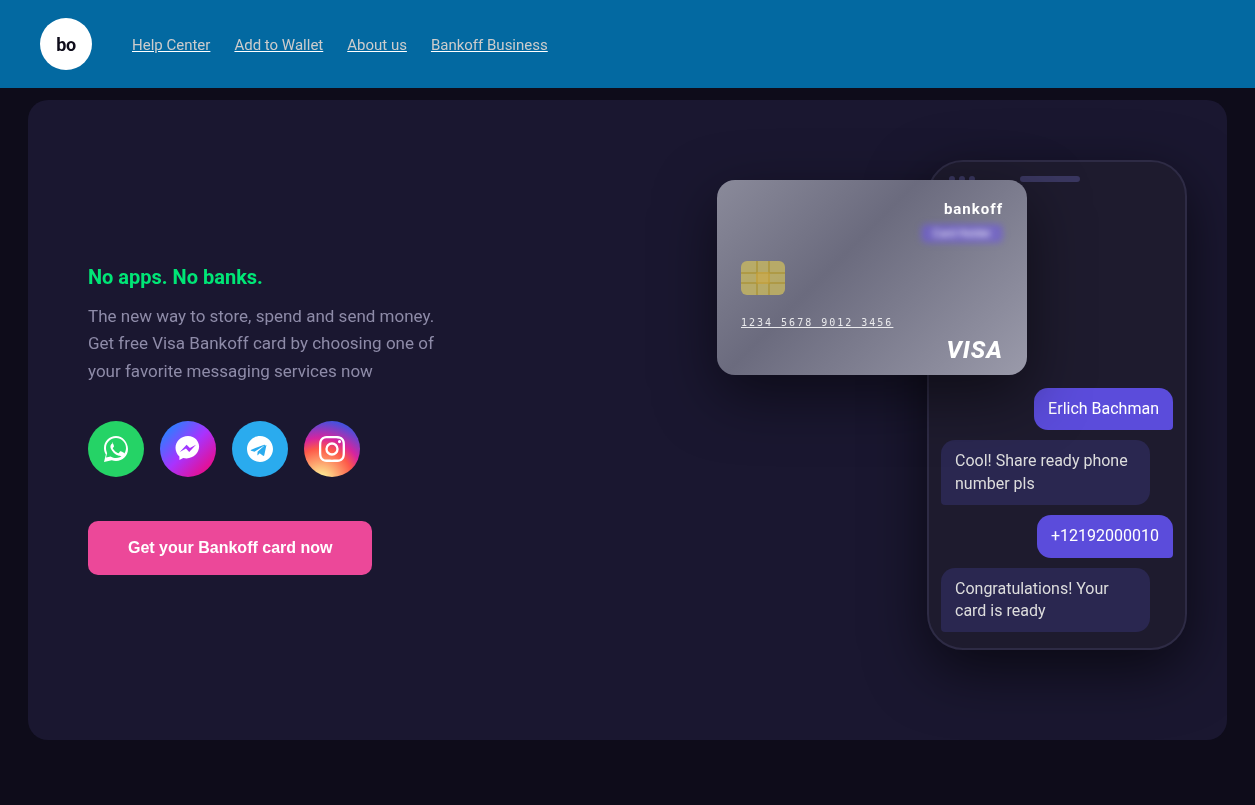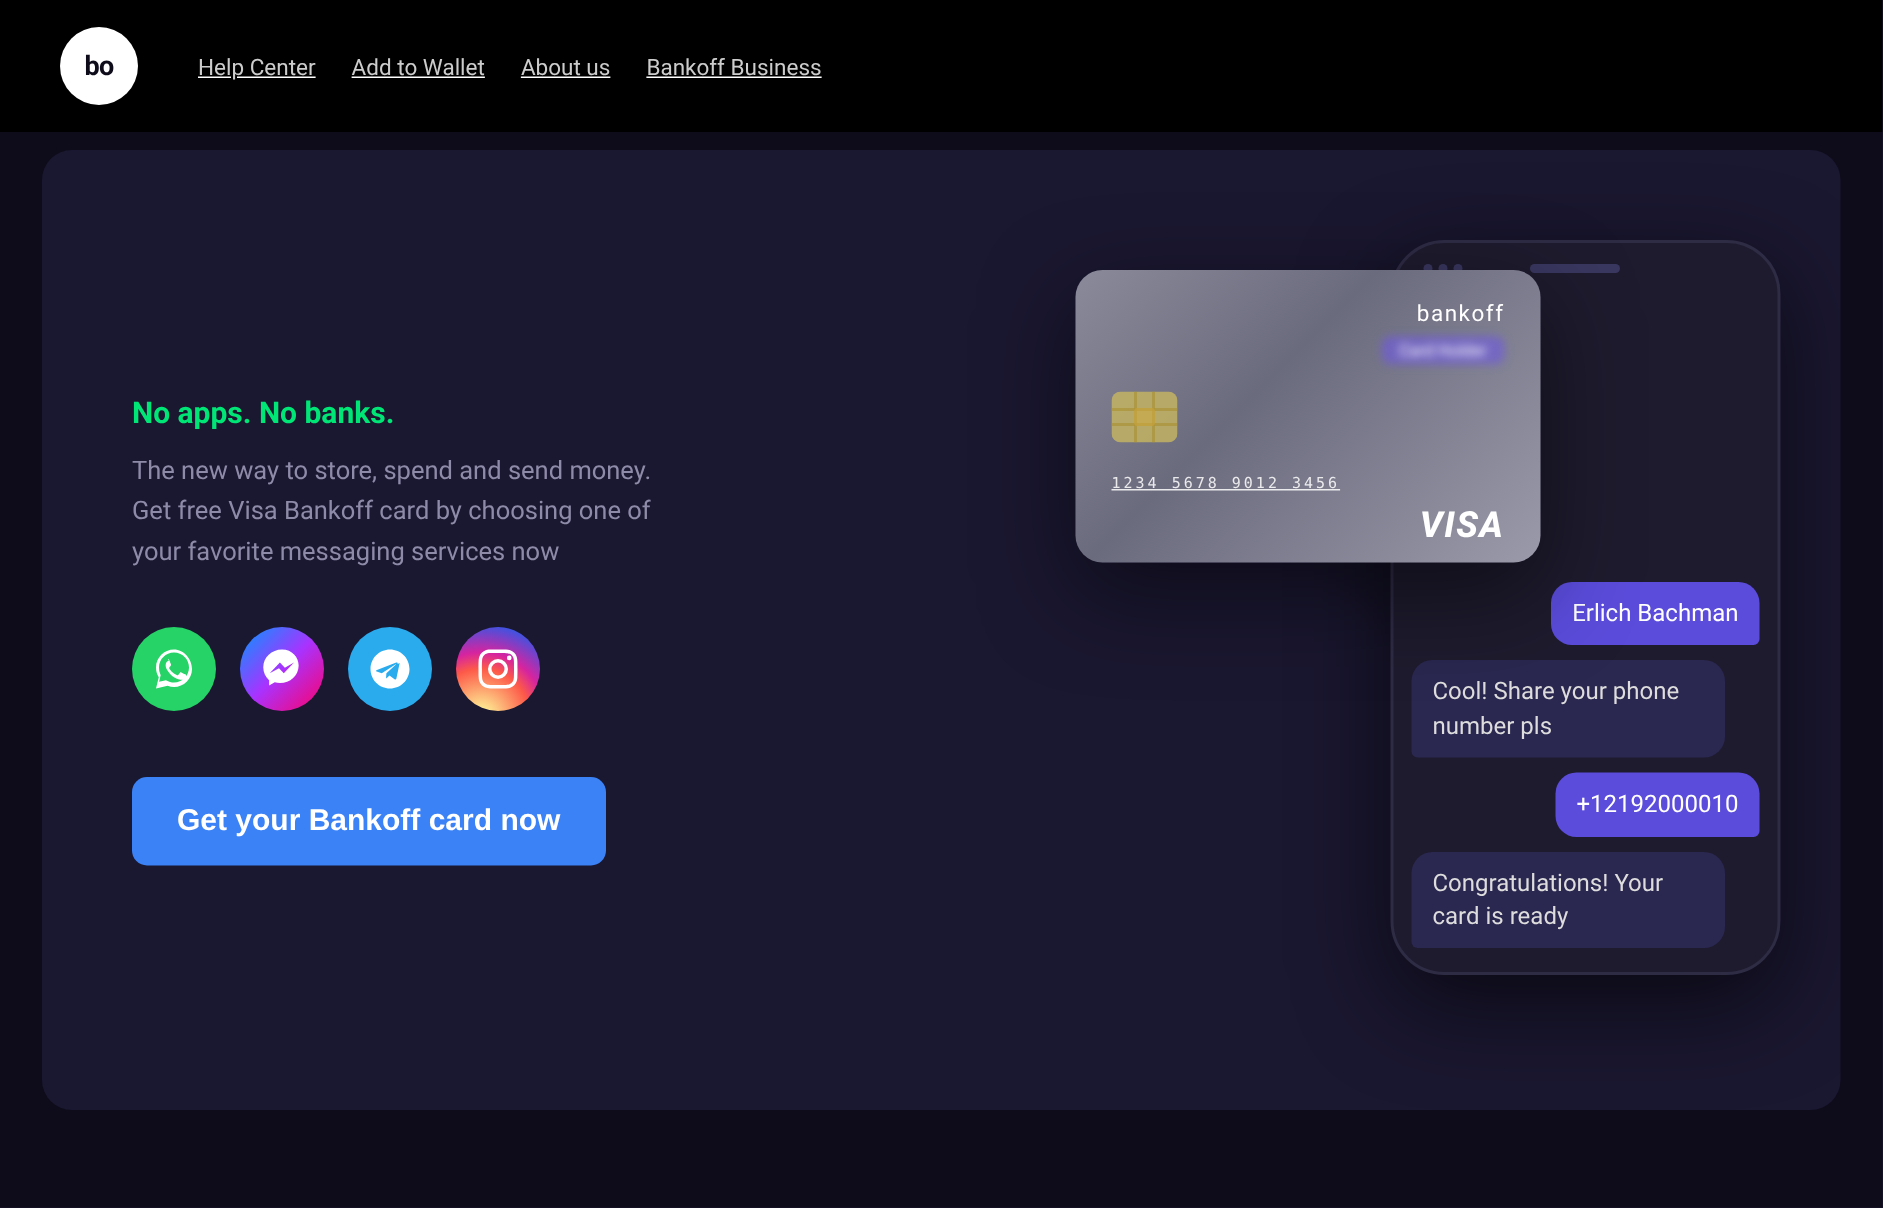--- a/index.html
+++ b/index.html
@@ -11,21 +11,21 @@
       min-height: 805px;
       overflow-x: hidden;
     }
 
     
     nav {
       display: flex;
       align-items: center;
       padding: 18px 40px;
       gap: 40px;
-      background: #000000;
+      background: #0369a1;
     }
     .logo {
       width: 52px;
       height: 52px;
       border-radius: 50%;
       background: #fff;
       display: flex;
       align-items: center;
       justify-content: center;
       flex-shrink: 0;
@@ -108,26 +108,26 @@
     }
 
     .msg-icon svg { width: 32px; height: 32px; }
 
     .whatsapp { background: #25d366; }
     .messenger { background: linear-gradient(135deg, #0099ff, #a833ff, #ff0066); }
     .telegram { background: #2aabee; }
     .instagram { background: radial-gradient(circle at 30% 107%, #fdf497 0%, #fdf497 5%, #fd5949 45%, #d6249f 60%, #285AEB 90%); }
 
     .cta-btn {
-      background: #3b82f6;
+      background: #ec4899;
       color: #fff;
       border: none;
       border-radius: 10px;
-      padding: 18px 30px;
-      font-size: 20px;
+      padding: 18px 40px;
+      font-size: 16px;
       font-weight: 700;
       cursor: pointer;
       white-space: nowrap;
     }
 
     
     .hero-right {
       position: relative;
       width: 420px;
       height: 520px;
@@ -304,21 +304,21 @@
 
     <button class="cta-btn">Get your Bankoff card now</button>
   </div>
 
   <div class="hero-right">
 
     <div class="visa-card">
       <div style="display:flex; justify-content:space-between; align-items:flex-start;">
         <div></div>
         <div style="display:flex; flex-direction:column; align-items:flex-end; gap:6px;">
-          <span style="font-size:15px;font-weight:400;color:#fff;letter-spacing:1px;">bankoff</span>
+          <span style="font-size:15px;font-weight:700;color:#fff;letter-spacing:1px;">bankoff</span>
           <span style="background:rgba(110,90,220,0.65);border-radius:6px;padding:3px 12px;font-size:11px;color:#fff;filter:blur(3px);">Card Holder</span>
         </div>
       </div>
       
       <svg class="card-chip" viewBox="0 0 44 34" fill="none" xmlns="http://www.w3.org/2000/svg">
         <rect x="0" y="0" width="44" height="34" rx="6" fill="#c8b860" opacity="0.8"></rect>
         <rect x="15" y="0" width="2" height="34" fill="#a89030" opacity="0.6"></rect>
         <rect x="27" y="0" width="2" height="34" fill="#a89030" opacity="0.6"></rect>
         <rect x="0" y="11" width="44" height="2" fill="#a89030" opacity="0.6"></rect>
         <rect x="0" y="21" width="44" height="2" fill="#a89030" opacity="0.6"></rect>
@@ -337,21 +337,21 @@
         </div>
         <div class="phone-notch"></div>
         <div style="width:40px;"></div>
       </div>
 
       <div class="chat-area">
         <div class="chat-bubble sent">
           <span>Erlich Bachman</span>
         </div>
         <div class="chat-bubble received">
-          <span>Cool! Share your phone number pls</span>
+          <span>Cool! Share ready phone number pls</span>
         </div>
         <div class="chat-bubble sent">
           <span>+12192000010</span>
         </div>
         <div class="chat-bubble received">
           <span>Congratulations! Your card is ready</span>
         </div>
       </div>
     </div>
 

